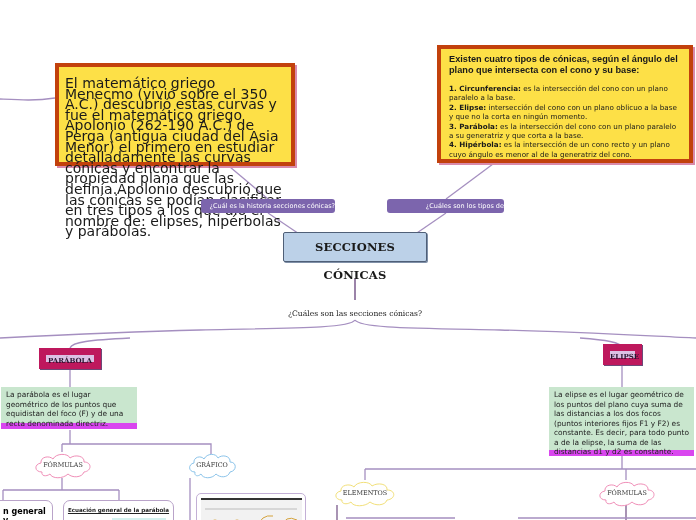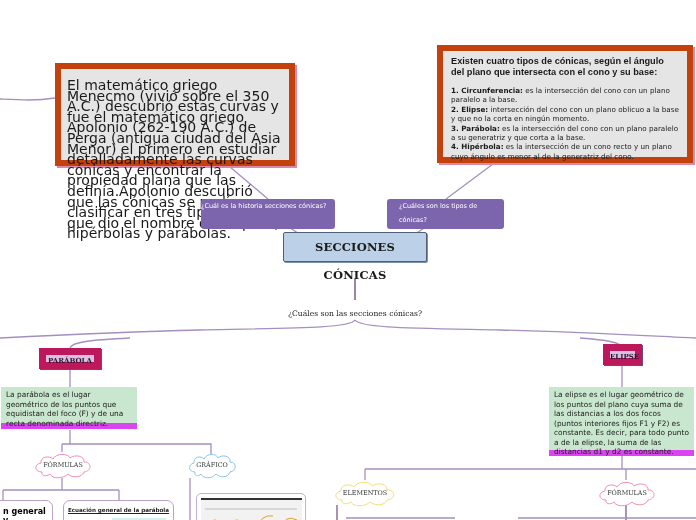--- a/index.html
+++ b/index.html
@@ -1,24 +1,24 @@
 <!DOCTYPE html>
 <html><head>
 <meta charset="utf-8">
 <style>
   html, body { margin:0; padding:0; }
   body { width:696px; height:520px; position:relative; overflow:hidden; background:#ffffff; font-family:"DejaVu Sans", sans-serif; }
   #lines { position:absolute; left:0; top:0; width:696px; height:520px; }
   .node { position:absolute; box-sizing:border-box; }
-  .pink-box { background:#e5e5e5; border:6px solid #c2410c; box-shadow:2px 2px 0 #d98aab; color:#1a1a1a; }
+  .pink-box { background:#fde047; border:4px solid #c2410c; box-shadow:2px 2px 0 #d98aab; color:#1a1a1a; }
   .hist { left:55px; top:63px; width:240px; height:103px; padding:11px 6px; font-size:14px; line-height:10.6px; }
   .tipos { left:437px; top:45px; width:256px; height:118px; padding:5px 8px; font-size:7.2px; line-height:9.4px; }
   .tipos .title { font-family:"Liberation Sans", sans-serif; font-weight:bold; font-size:9.2px; line-height:10.5px; margin-bottom:9px; }
   .tipos b { font-weight:bold; }
-  .q-label { background:#7c65ad; color:#ffffff; border-radius:3px; font-size:6.5px; line-height:14px; text-align:left; height:30px; }
+  .q-label { background:#7c65ad; color:#ffffff; border-radius:3px; font-size:6.5px; line-height:14px; text-align:right; height:14px; }
   .q1 { left:201px; top:199px; width:134px; }
   .q2 { left:387px; top:199px; width:117px;padding-left:12px; }
   .central { left:283px; top:232px; width:144px; height:30px; background:#bcd1e8; border:1px solid #4f5f77; border-radius:2px; box-shadow:1px 1px 0 #8090a8; text-align:center; line-height:28px; font-family:"DejaVu Serif", serif; font-weight:bold; font-size:11.5px; color:#1a1a1a; letter-spacing:0.2px; }
   .sub-q { left:255px; top:309px; width:200px; text-align:center; font-family:"DejaVu Serif", serif; font-size:7.6px; color:#222; }
   .topic { background:#dcc0e4; border:7px solid #be185d; box-shadow:1px 1px 0 #6b4a78; text-align:center; font-family:"DejaVu Serif", serif; font-weight:bold; font-size:7px; color:#2b1530; height:21px; line-height:12px; }
   .parabola { left:39px; top:348px; width:62px; }
   .elipse { left:603px; top:344px; width:39px; }
   .green { background:#c9e6ce; border-bottom:6px solid #d946ef; color:#222; font-size:7.4px; line-height:9.5px; padding:3px 5px; }
   .g-par { left:1px; top:387px; width:136px; height:42px; }
   .g-eli { left:549px; top:387px; width:145px; height:69px; }

